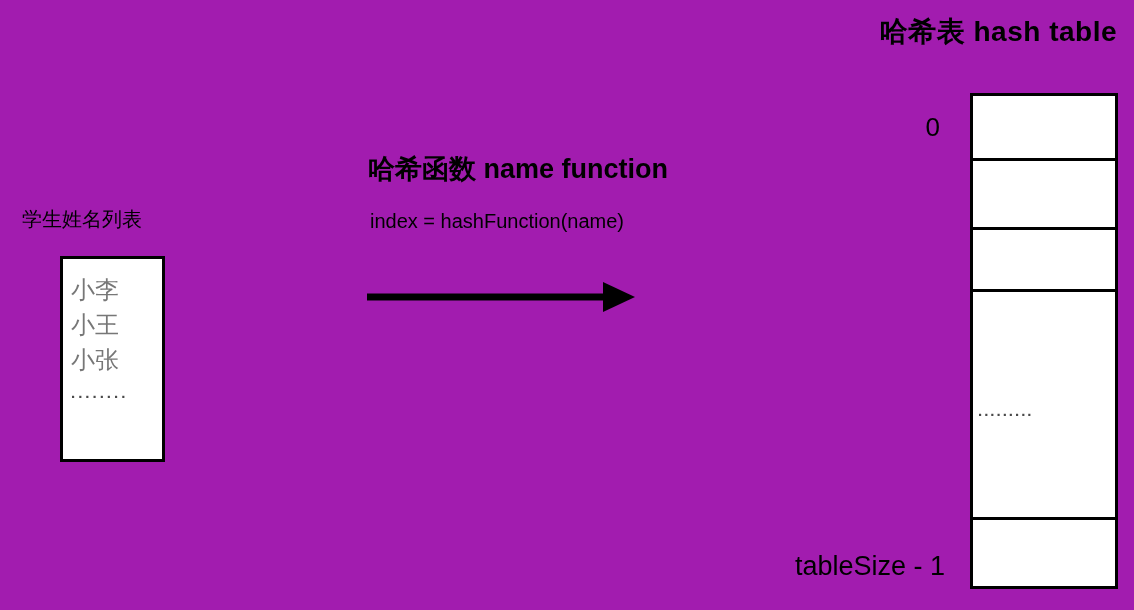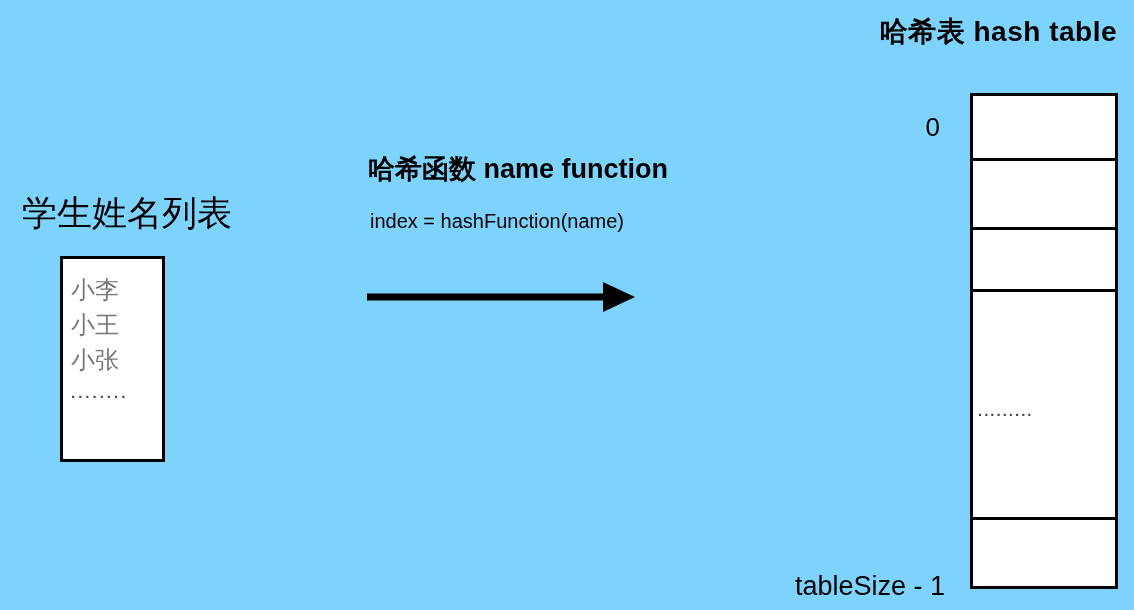--- a/index.html
+++ b/index.html
@@ -3,43 +3,43 @@
 <meta charset="utf-8">
 <style>
   * { margin: 0; padding: 0; box-sizing: border-box; }
   html, body { background: #ffffff; }
   body { font-family: "Liberation Sans", "DejaVu Sans", sans-serif; color: #000; }
 
   .canvas {
     position: relative;
     width: 1134px;
     height: 610px;
-    background: #7dd3fc;
+    background: #a21caf;
     overflow: hidden;
   }
 
   
   .main-title {
     position: absolute;
     top: 13px;
     left: 0;
     width: 1117px;
     text-align: right;
     font-size: 28px;
     font-weight: bold;
     letter-spacing: 0.5px;
     white-space: nowrap;
   }
 
   
   .student-label {
     position: absolute;
     left: 22px;
-    top: 190px;
-    font-size: 35px;
+    top: 206px;
+    font-size: 20px;
     white-space: nowrap;
   }
   .student-box {
     position: absolute;
     left: 60px;
     top: 256px;
     width: 105px;
     height: 206px;
     border: 3px solid #000;
     background: #fff;
@@ -129,21 +129,21 @@
     left: 850px;
     top: 112px;
     width: 90px;
     text-align: right;
     font-size: 26px;
     white-space: nowrap;
   }
   .index-last {
     position: absolute;
     left: 745px;
-    top: 571px;
+    top: 551px;
     width: 200px;
     text-align: right;
     font-size: 27px;
     white-space: nowrap;
   }
 </style>
 </head>
 <body>
 
 <div class="canvas">

